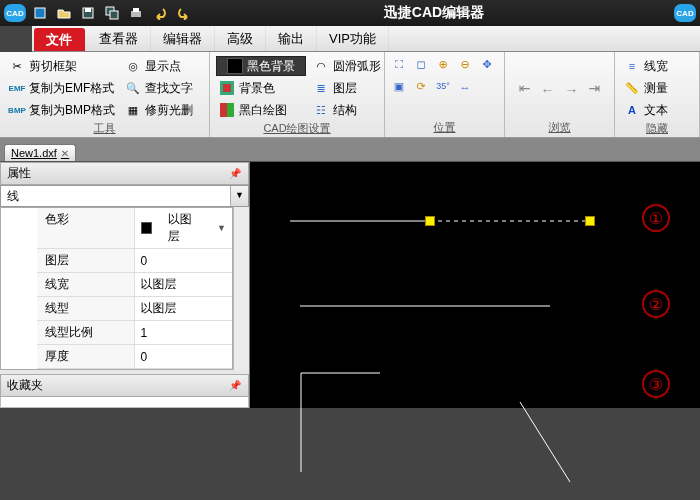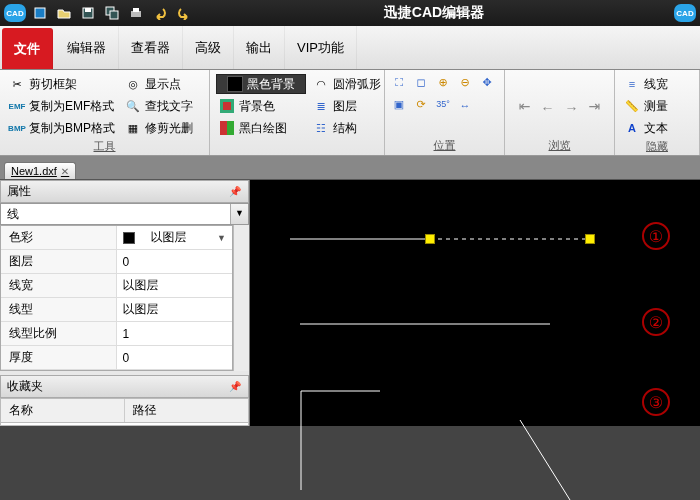--- a/index.html
+++ b/index.html
@@ -1,21 +1,21 @@
 <!DOCTYPE html>
 <html><head>
 <meta charset="utf-8">
 <style>
   * { box-sizing: border-box; margin: 0; padding: 0; font-family: "Microsoft YaHei", sans-serif; }
   body { width: 700px; height: 500px; background: #444; overflow: hidden; font-size: 12px; color: #000; }
   .titlebar { height: 26px; background: linear-gradient(#2a2a2a,#1a1a1a); display: flex; align-items: center; padding: 0 4px; gap: 4px; }
   .titlebar .icon-btn { width: 20px; height: 20px; display:flex; align-items:center; justify-content:center; color:#ddd; cursor:pointer; }
   .titlebar .app-title { flex:1; text-align:center; color:#fff; font-size:14px; font-weight:bold; }
   .cad-logo { width:22px; height:18px; background:#2aa4e8; border-radius:7px; display:flex; align-items:center; justify-content:center; color:#fff; font-size:8px; font-weight:bold; }
-  .menubar { height: 44px; background: linear-gradient(#f5f5f5,#e0e0e0); display:flex; align-items:stretch; border-bottom:1px solid #888; }
+  .menubar { height: 26px; background: linear-gradient(#f5f5f5,#e0e0e0); display:flex; align-items:stretch; border-bottom:1px solid #888;margin-left:32px; }
   .menu-tab { padding: 0 12px; display:flex; align-items:center; font-size:13px; cursor:pointer; border-right:1px solid rgba(0,0,0,0.05);}
   .menu-tab.active { background:#d71a21; color:#fff; font-weight:bold; border-radius:3px 3px 0 0; margin:2px 2px 0 2px;}
   .ribbon { height: 86px; background:linear-gradient(#fafafa,#e6e6e6); display:flex; border-bottom:1px solid #999;}
   .ribbon-group { border-right:1px solid #bbb; padding:4px 6px 2px 6px; display:flex; flex-direction:column; }
   .ribbon-group .group-body { flex:1; display:flex; gap:4px; }
   .ribbon-group .group-label { text-align:center; font-size:11px; color:#555; padding-top:1px;text-decoration:underline;}
   .rcol { display:flex; flex-direction:column; gap:2px; }
   .ritem { display:flex; align-items:center; gap:4px; padding:1px 3px; font-size:12px; white-space:nowrap; cursor:pointer; height:20px;}
   .ritem.active { background:#3a3a3a; color:#fff; border:1px solid #222; padding:0 10px;}
   .ricon { width:16px; height:16px; display:inline-flex; align-items:center; justify-content:center; font-size:11px;}
@@ -31,21 +31,21 @@
   .prop-type input { flex:1; border:none; padding:3px 6px; font-size:12px; outline:none; background:#fff;}
   .prop-type .dd { width:18px; background:linear-gradient(#f4f4f4,#ddd); border-left:1px solid #aaa; text-align:center; font-size:9px; line-height:18px; cursor:pointer;}
   .prop-grid { background:#fff; border:1px solid #aaa; }
   .prop-row { display:flex; border-bottom:1px solid #ddd; }
   .prop-row .k { width:50%; background:#f7f7f7; padding:3px 8px; font-size:12px; border-right:1px solid #ddd;}
   .prop-row .v { width:50%; padding:3px 6px; font-size:12px; display:flex; align-items:center; gap:16px;}
   .prop-row .v .swatch { width:12px; height:12px; background:#000; border:1px solid #555;}
   .prop-row .v .dd { margin-left:auto; font-size:9px; color:#555; cursor:pointer;}
   .scrollbar { width:16px; background:#ececec; border-left:1px solid #bbb;}
   .prop-wrap { display:flex; }
-  .prop-wrap .prop-grid { flex:1; }
+  .prop-wrap .prop-grid { flex:1;padding-left:36px; }
   .fav-header { margin-top:4px;gap:23px;}
   .fav-cols { display:flex; background:#f0f0f0; border:1px solid #bbb;}
   .fav-cols div { padding:3px 8px; font-size:12px;}
   .fav-cols .c1 { width:50%; border-right:1px solid #ccc;}
   .fav-body { flex:1; background:#fff; border:1px solid #bbb; border-top:none;}
   .canvas { flex:1; background:#000; position:relative; }
   .circ { position:absolute; width:28px; height:28px; border:2px solid #a00; border-radius:50%; color:#c00; font-size:16px; display:flex; align-items:center; justify-content:center;}
   .handle { position:absolute; width:8px; height:8px; background:#ffee00; outline:1px solid #9a8a00;}
   svg.cline { position:absolute; overflow:visible; }
   .ribbon .arrow-set span{ font-size:14px; color:#888; padding:0 3px;}
@@ -92,22 +92,22 @@
       <svg width="14" height="14">
         <path d="M4 3a5 5 0 0 0 0 8h6M10 11l-3-3M10 11l-3 3" stroke="#f0c040" fill="none" stroke-width="2"></path>
       </svg>
     </div>
   <div class="app-title">迅捷CAD编辑器</div>
   <div class="cad-logo" style="background:#2aa4e8">CAD</div>
 </div>
 
 <div class="menubar">
   <div class="menu-tab active">文件</div>
+  <div class="menu-tab">查看器</div>
   <div class="menu-tab">编辑器</div>
-  <div class="menu-tab">查看器</div>
   <div class="menu-tab">高级</div>
   <div class="menu-tab">输出</div>
   <div class="menu-tab">VIP功能</div>
 </div>
 
 <div class="ribbon">
   <div class="ribbon-group" style="width:210px">
     <div class="group-body">
       <div class="rcol">
         <div class="ritem">
@@ -175,20 +175,21 @@
         <div class="ritem">
             <span class="ricon" style="color:#36c">≣</span>
             <span>图层</span>
           </div>
         <div class="ritem">
             <span class="ricon" style="color:#36c">☷</span>
             <span>结构</span>
           </div>
       </div>
     </div>
+    <div class="group-label">CAD绘图设置</div>
   </div>
 
   <div class="ribbon-group" style="width:120px">
     <div class="group-body">
       <div class="rcol" style="flex-direction:row;flex-wrap:wrap;width:110px;gap:6px;align-content:flex-start">
         <span class="ricon" style="color:#36c">⛶</span>
         <span class="ricon" style="color:#36c">◻</span>
         <span class="ricon" style="color:#c80">⊕</span>
         <span class="ricon" style="color:#c80">⊖</span>
         <span class="ricon" style="color:#36c">✥</span>
@@ -280,24 +281,20 @@
             <div class="v">0</div>
           </div>
       </div>
       <div class="scrollbar"></div>
     </div>
 
     <div class="panel-header fav-header">
       <span>收藏夹</span>
       <span class="pin">📌</span>
     </div>
-    <div class="fav-cols">
-      <div class="c1">名称</div>
-      <div>路径</div>
-    </div>
     <div class="fav-body"></div>
   </div>
 
   <div class="canvas">
 
     <svg class="cline" style="left:40px;top:58px" width="300" height="2">
         <line x1="0" y1="1" x2="140" y2="1" stroke="#fff" stroke-width="1"></line>
         <line x1="140" y1="1" x2="300" y2="1" stroke="#fff" stroke-width="1" stroke-dasharray="4 4"></line>
       </svg>
     <div class="handle" style="left:176px;top:55px"></div>

